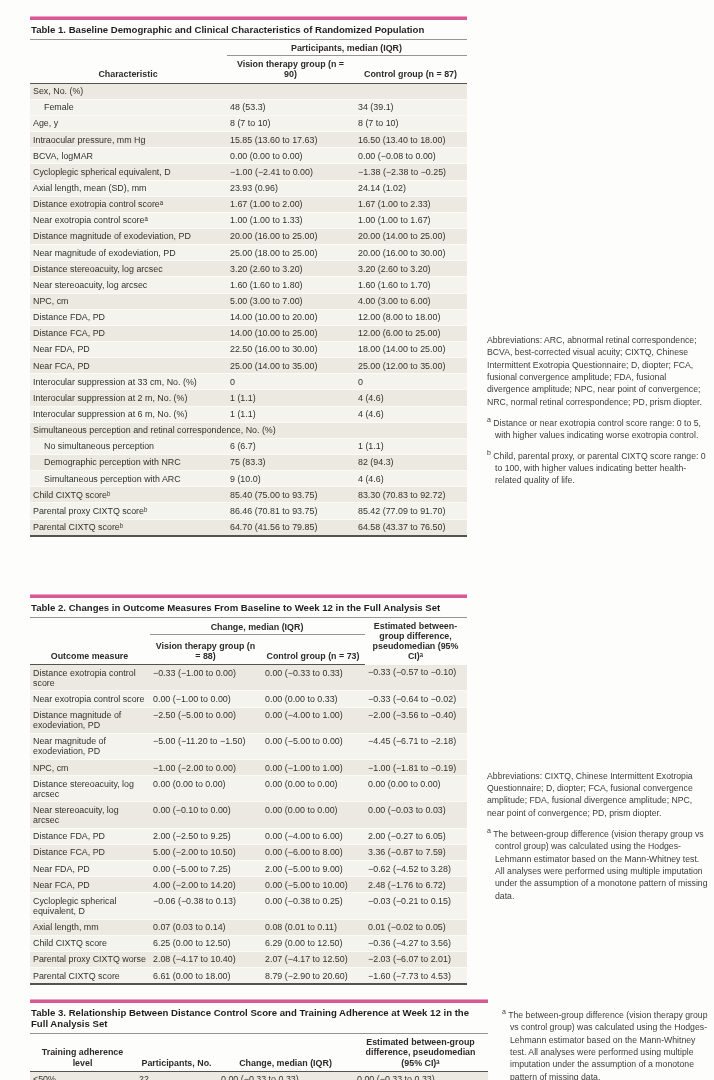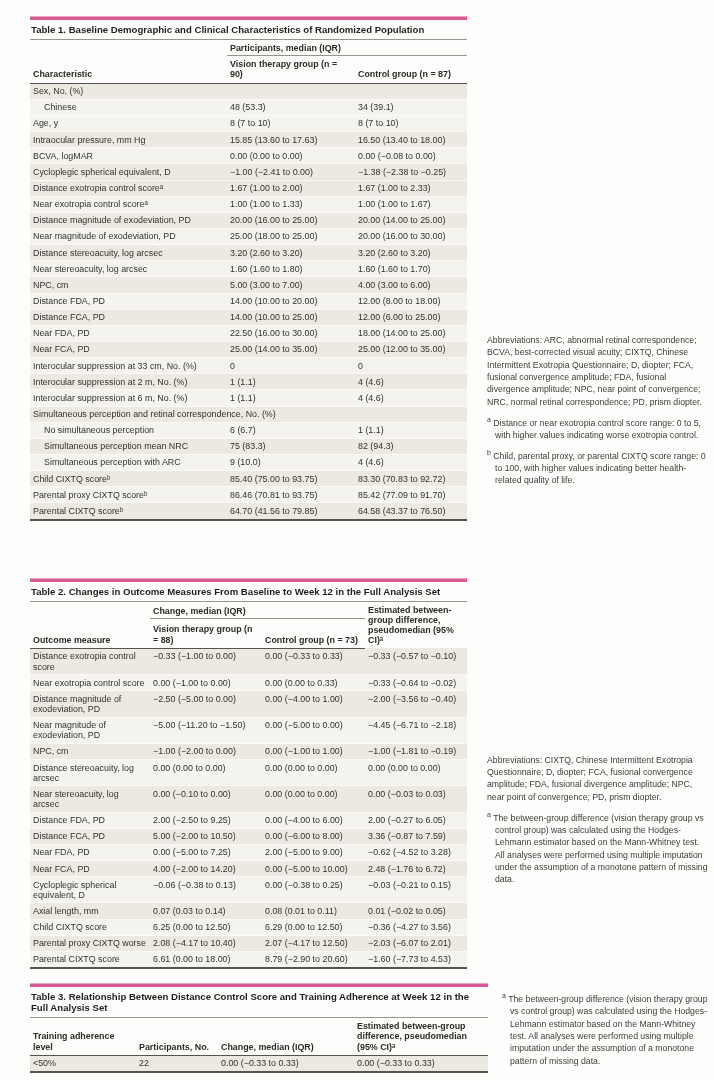--- a/index.html
+++ b/index.html
@@ -14,21 +14,21 @@
   .block{display:flex;align-items:flex-start;}
   .tcol{width:437px;flex:0 0 auto;}
   .tcol3{width:458px;flex:0 0 auto;}
   .ncol{width:222px;flex:0 0 auto;margin-left:20px;font-size:8.7px;line-height:1.42;color:var(--note);}
   .ncol3{width:208px;flex:0 0 auto;margin-left:14px;font-size:8.7px;line-height:1.42;color:var(--note);}
   .pink-rule{height:3px;background:var(--pink);border-top:1px solid var(--pink-lt);}
   .t-title{font-weight:bold;font-size:9.6px;color:var(--title);
            padding:4px 2px 4px 1px;border-bottom:1px solid var(--rule-mid);}
   table{border-collapse:collapse;table-layout:fixed;width:100%;
         border-bottom:2px solid var(--rule-dark);font-size:8.9px;}
-  thead th{text-align:left;font-weight:bold;color:#2c2b28;padding:3px 4px 3px 3px;
+  thead th{text-align:center;font-weight:bold;color:#2c2b28;padding:3px 4px 3px 3px;
            vertical-align:bottom;line-height:1.15;}
   thead tr.hdr-last th{border-bottom:1.5px solid var(--rule-dark);}
   th.group-th{border-bottom:1px solid var(--rule-mid);padding-bottom:2px;}
   th.corner{vertical-align:bottom;}
   tbody td{padding:2.5px 4px 2.5px 3px;vertical-align:top;line-height:1.14;
            border-bottom:1px solid #fbfaf7;}
   tr.brow{background:var(--row);}
   tr.brow.alt{background:var(--row-alt);}
   td.lbl{color:var(--txt);}
   td.lbl.ind{padding-left:14px;}
@@ -66,21 +66,21 @@
             <th class="corner">Characteristic</th>
             <th>Vision therapy group (n = 90)</th>
             <th>Control group (n = 87)</th>
           </tr>
         </thead>
         <tbody id="t1-body">
             <tr class="brow">
               <td class="lbl" colspan="3">Sex, No. (%)</td>
             </tr>
             <tr class="brow alt">
-              <td class="lbl ind">Chinese</td>
+              <td class="lbl ind">Female</td>
               <td class="val">48 (53.3)</td>
               <td class="val">34 (39.1)</td>
             </tr>
             <tr class="brow alt">
               <td class="lbl">Age, y</td>
               <td class="val">8 (7 to 10)</td>
               <td class="val">8 (7 to 10)</td>
             </tr>
             <tr class="brow">
               <td class="lbl">Intraocular pressure, mm Hg</td>
@@ -90,20 +90,25 @@
             <tr class="brow alt">
               <td class="lbl">BCVA, logMAR</td>
               <td class="val">0.00 (0.00 to 0.00)</td>
               <td class="val">0.00 (−0.08 to 0.00)</td>
             </tr>
             <tr class="brow">
               <td class="lbl">Cycloplegic spherical equivalent, D</td>
               <td class="val">−1.00 (−2.41 to 0.00)</td>
               <td class="val">−1.38 (−2.38 to −0.25)</td>
             </tr>
+            <tr class="brow alt">
+              <td class="lbl">Axial length, mean (SD), mm</td>
+              <td class="val">23.93 (0.96)</td>
+              <td class="val">24.14 (1.02)</td>
+            </tr>
             <tr class="brow">
               <td class="lbl">Distance exotropia control scoreᵃ</td>
               <td class="val">1.67 (1.00 to 2.00)</td>
               <td class="val">1.67 (1.00 to 2.33)</td>
             </tr>
             <tr class="brow alt">
               <td class="lbl">Near exotropia control scoreᵃ</td>
               <td class="val">1.00 (1.00 to 1.33)</td>
               <td class="val">1.00 (1.00 to 1.67)</td>
             </tr>
@@ -169,21 +174,21 @@
             </tr>
             <tr class="brow">
               <td class="lbl" colspan="3">Simultaneous perception and retinal correspondence, No. (%)</td>
             </tr>
             <tr class="brow alt">
               <td class="lbl ind">No simultaneous perception</td>
               <td class="val">6 (6.7)</td>
               <td class="val">1 (1.1)</td>
             </tr>
             <tr class="brow">
-              <td class="lbl ind">Simultaneous perception mean NRC</td>
+              <td class="lbl ind">Demographic perception with NRC</td>
               <td class="val">75 (83.3)</td>
               <td class="val">82 (94.3)</td>
             </tr>
             <tr class="brow alt">
               <td class="lbl ind">Simultaneous perception with ARC</td>
               <td class="val">9 (10.0)</td>
               <td class="val">4 (4.6)</td>
             </tr>
             <tr class="brow">
               <td class="lbl">Child CIXTQ scoreᵇ</td>

